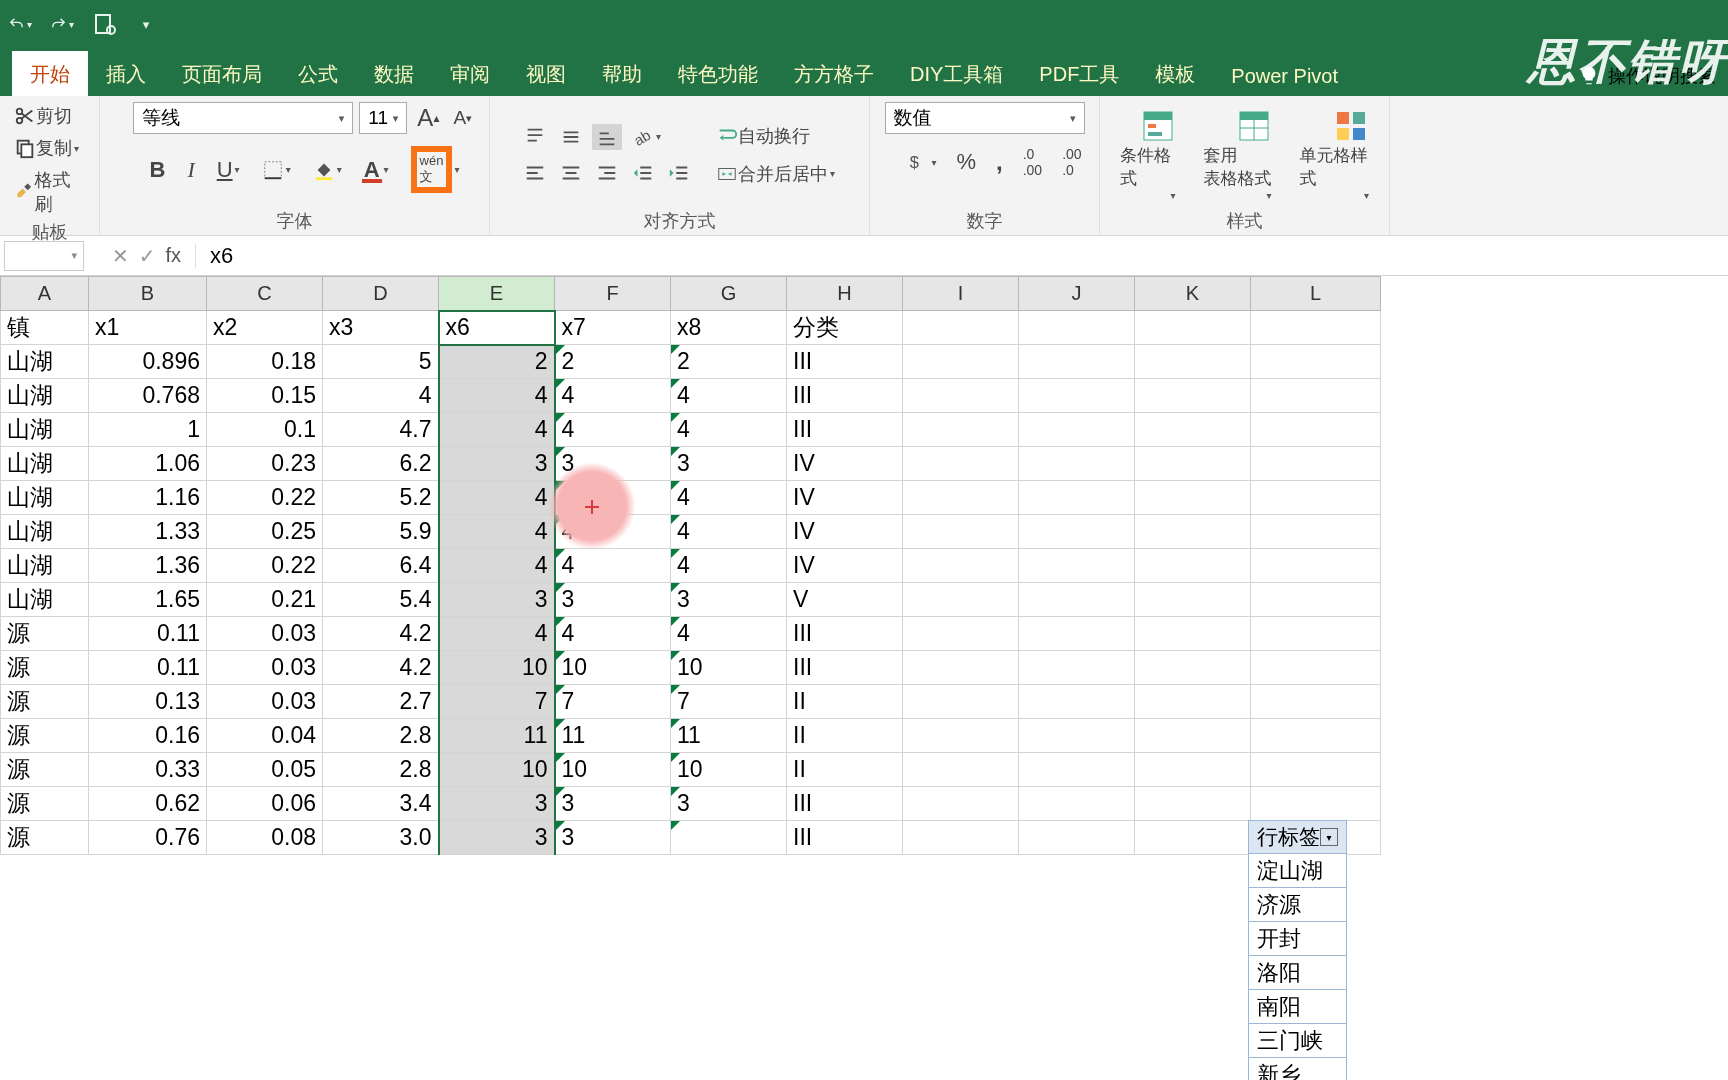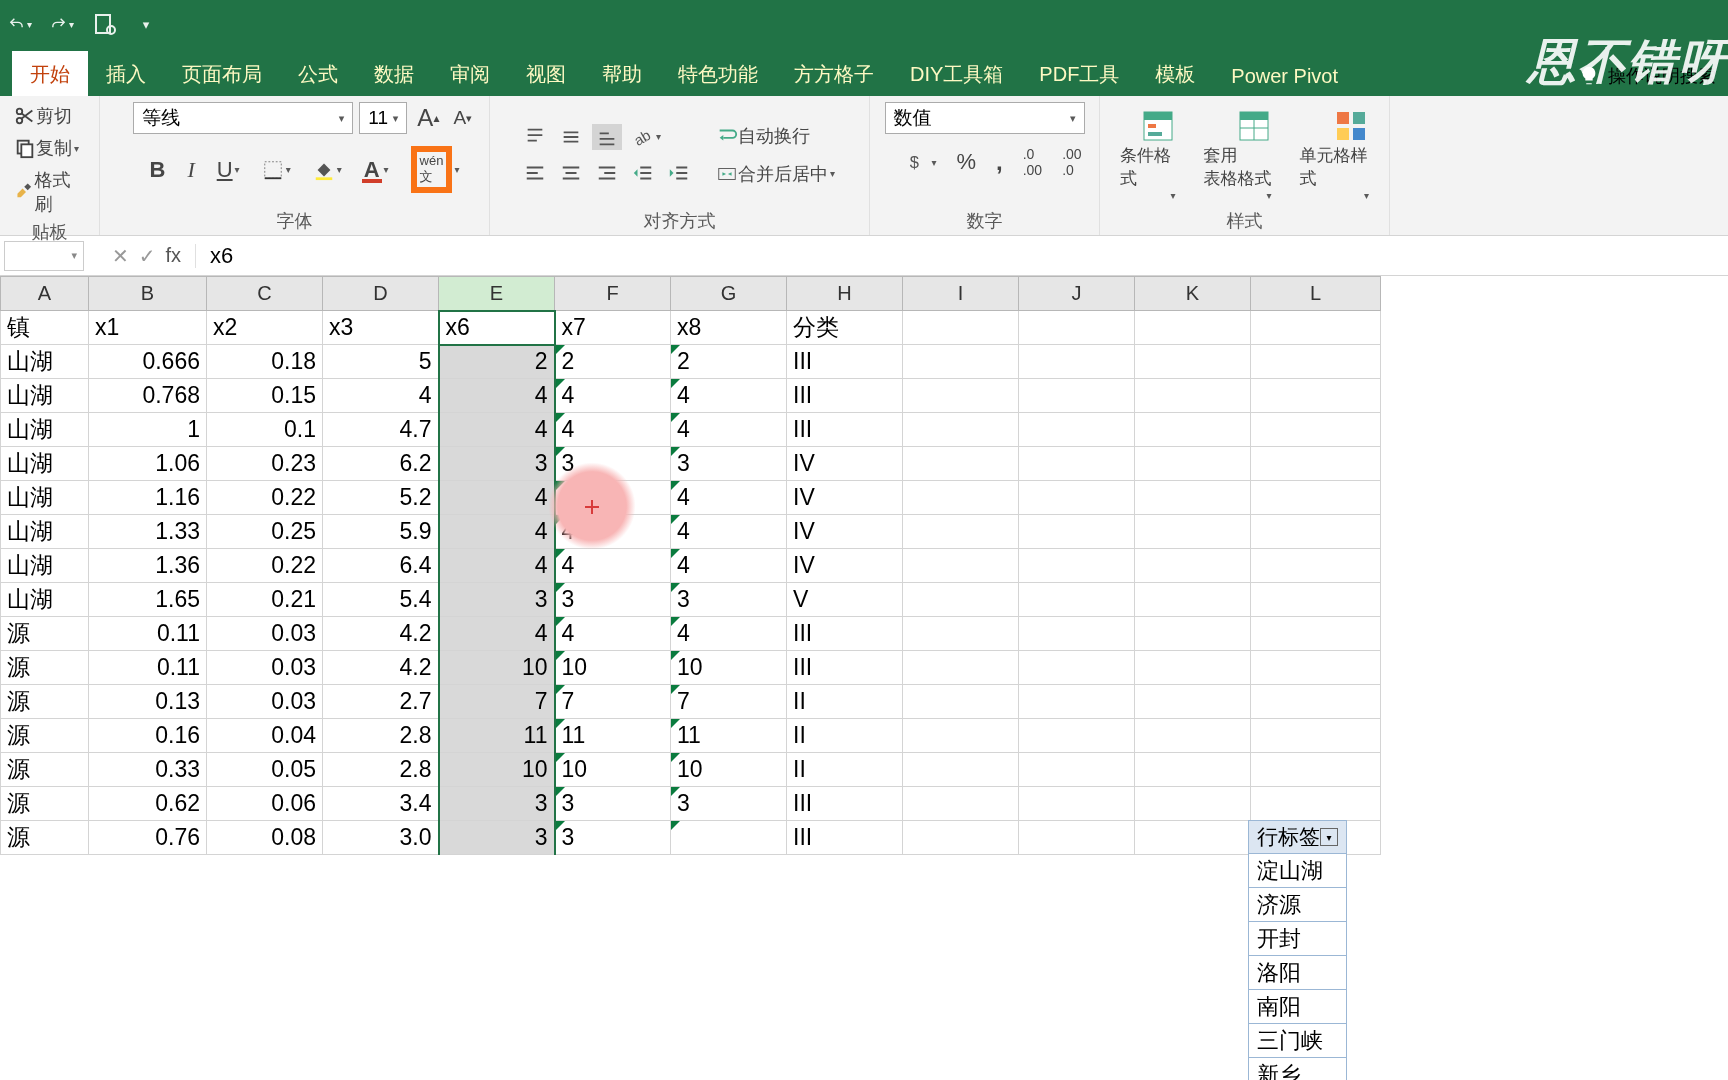--- a/index.html
+++ b/index.html
@@ -416,21 +416,21 @@
     <td class="txt">分类</td>
     <td></td>
           <td></td>
           <td></td>
           <td></td>
   </tr>
   </tbody>
       <tbody id="data-rows">
         <tr>
           <td class="txt">山湖</td>
-          <td class="num">0.666</td>
+          <td class="num">0.896</td>
           <td class="num">0.18</td>
           <td class="num">5</td>
           <td class="num colsel colE-outline">2</td>
           <td class="txt greenflag">2</td>
           <td class="txt greenflag">2</td>
           <td class="txt">III</td>
           <td class=""></td>
           <td class=""></td>
           <td class=""></td>
           <td class=""></td>

